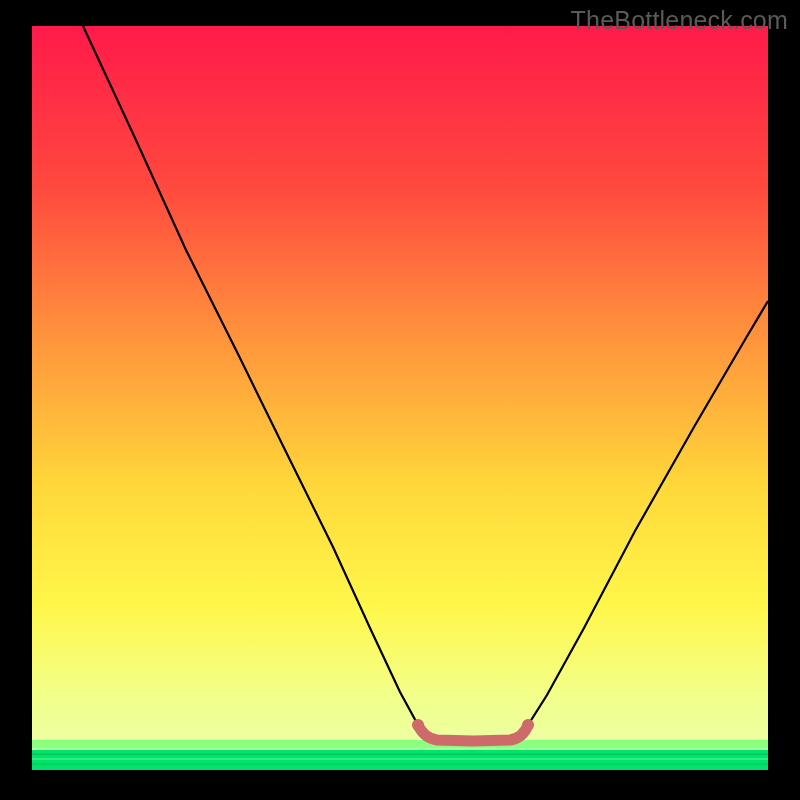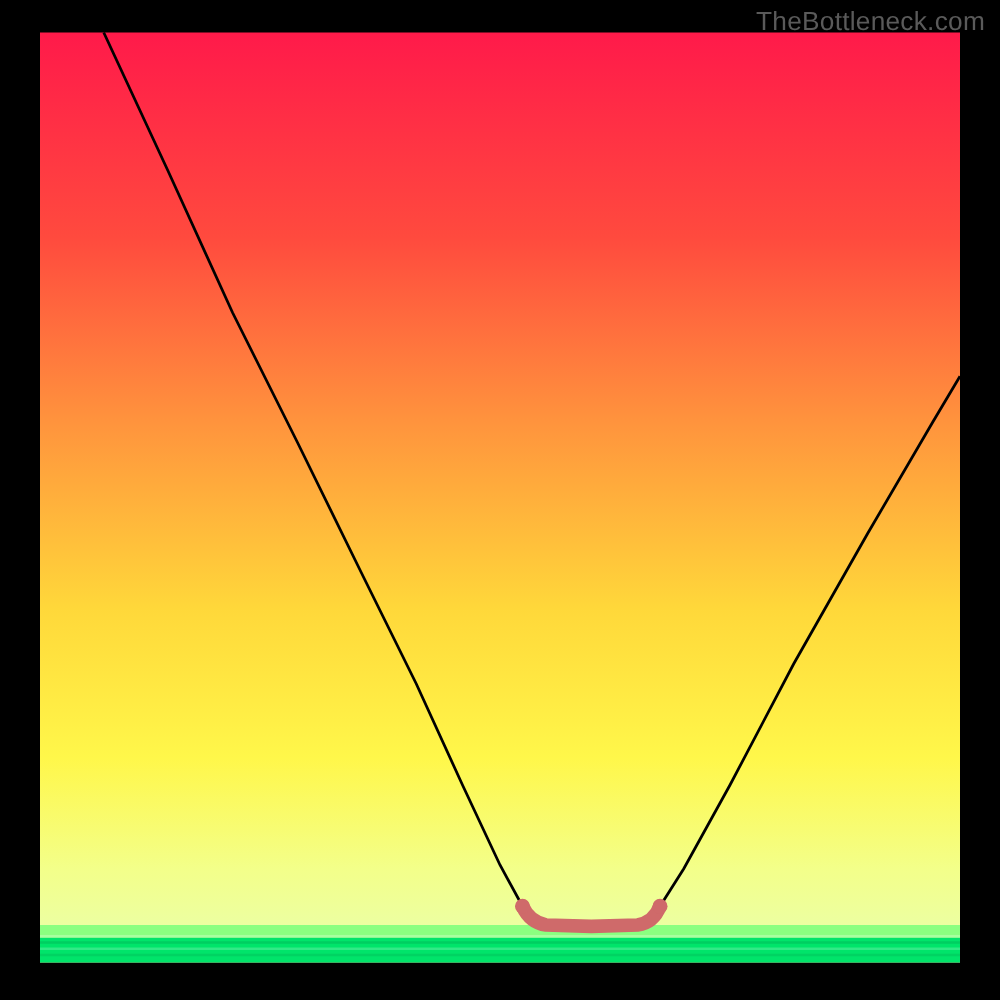--- a/index.html
+++ b/index.html
@@ -16,21 +16,21 @@
     top: 0;
     left: 0;
     width: 800px;
     height: 800px;
   }
   .watermark {
     position: absolute;
     top: 6px;
     right: 12px;
     color: #5a5a5a;
-    font-size: 21px;
+    font-size: 25px;
     font-weight: 500;
     letter-spacing: 0.2px;
   }
 </style>
 </head>
 <body>
 
 <svg class="canvas" viewBox="0 0 800 800">
   <defs>
     <linearGradient id="heatGrad" x1="0" y1="0" x2="0" y2="1">

